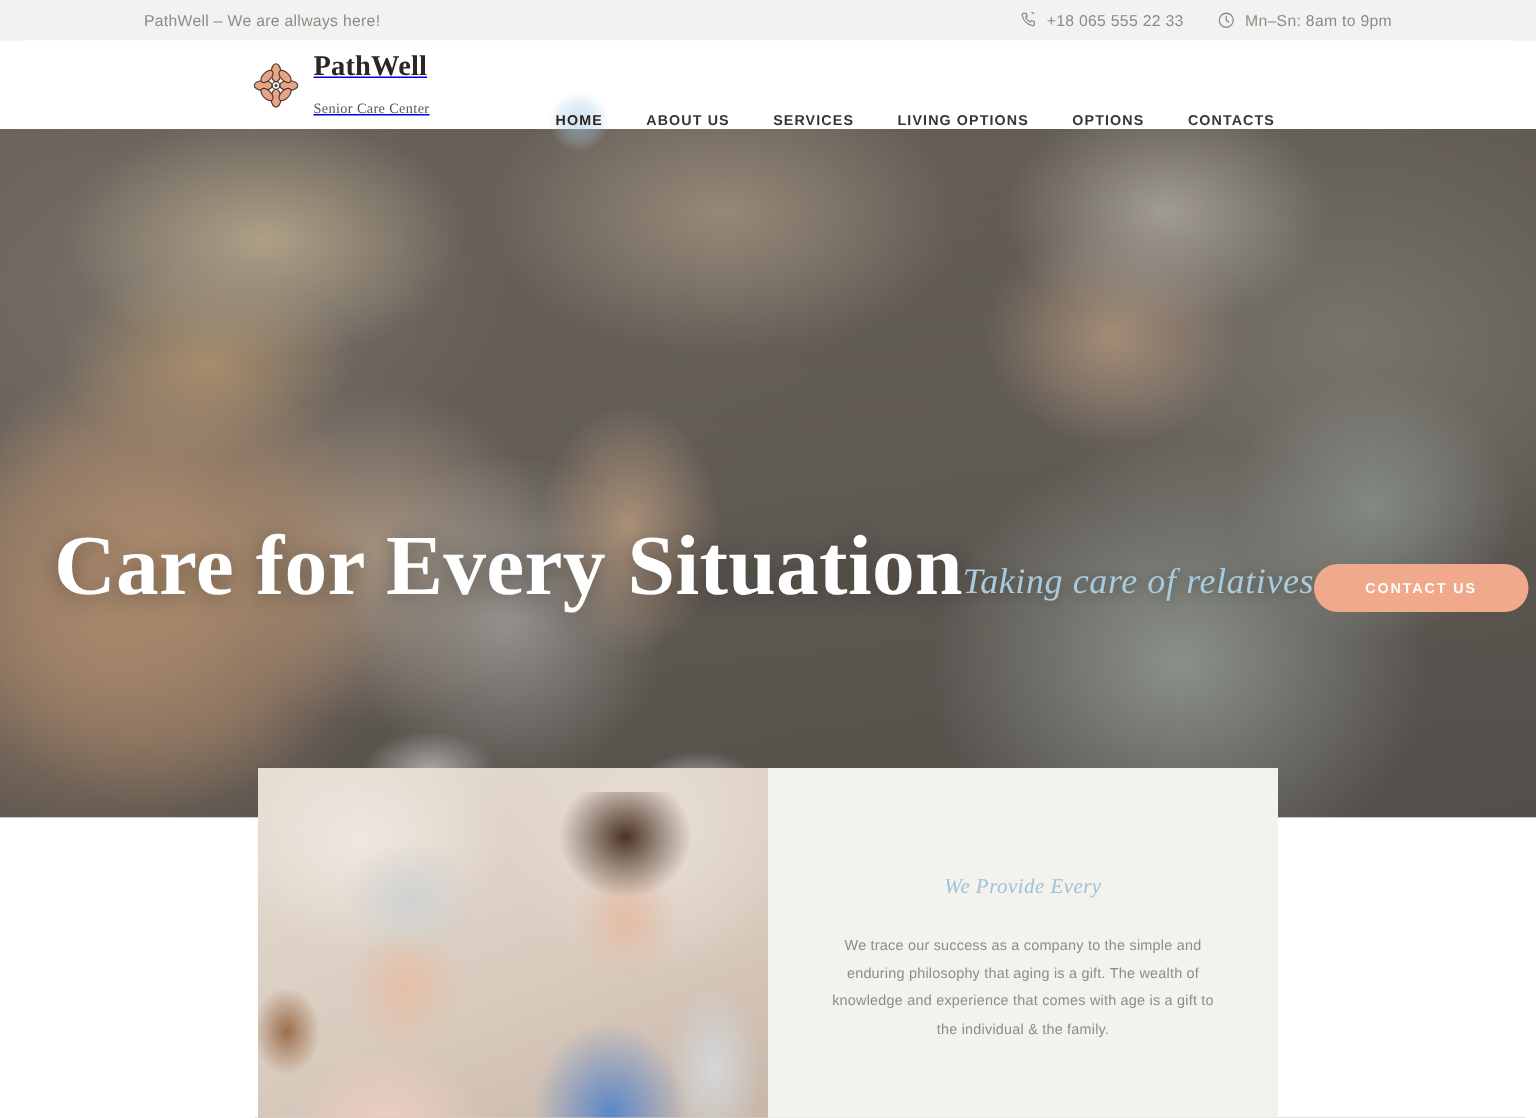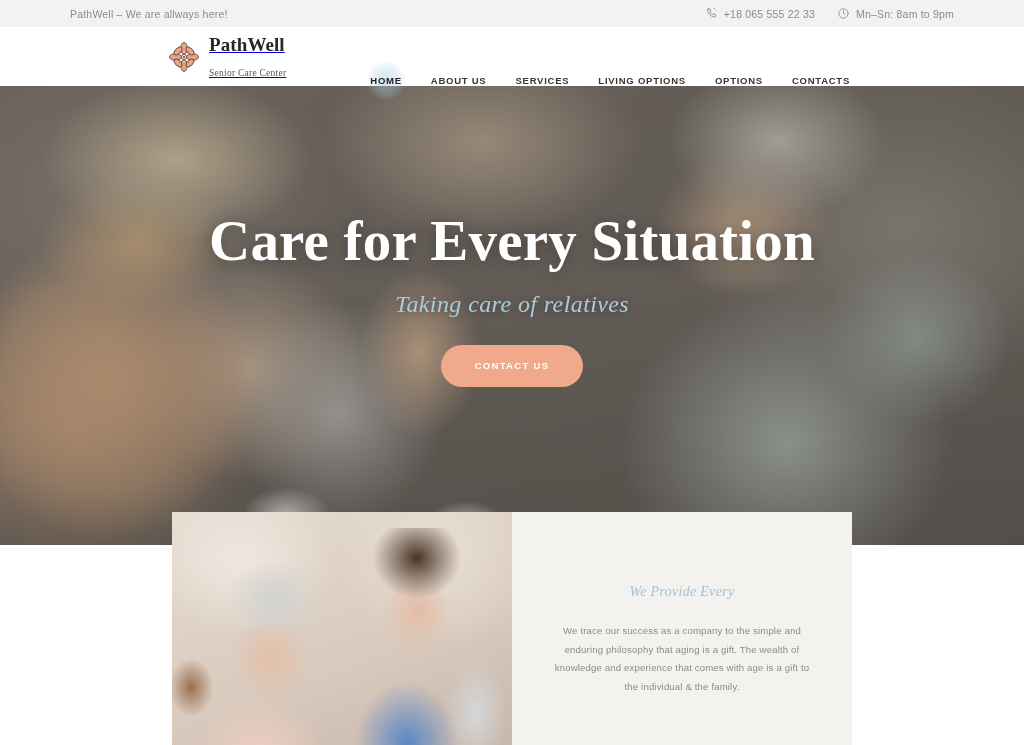--- a/index.html
+++ b/index.html
@@ -13,21 +13,21 @@
     font-family: "Liberation Sans", sans-serif;
   }
 
   
   .topbar {
     height: 27px;
     background: #f2f2f0;
     display: flex;
     align-items: center;
     justify-content: space-between;
-    padding: 0 70px;
+    padding: 0 96px;
     position: relative;
     z-index: 20;
   }
   .topbar-left {
     font-size: 10.5px;
     color: #8d8b88;
     letter-spacing: .2px;
   }
   .topbar-right {
     display: flex;
@@ -160,23 +160,24 @@
   .hero-veil {
     position: absolute; inset: 0;
     background: linear-gradient(180deg, rgba(60,55,50,.30) 0%, rgba(60,55,50,.22) 45%, rgba(60,55,50,.34) 100%);
   }
 
   .hero-content {
     position: relative;
     z-index: 5;
     height: 100%;
     display: flex;
-    flex-direction: column;
+    flex-direction: row;
     align-items: center;
     padding-top: 126px;
+    margin-left: 36px;
   }
   .hero-title {
     font-family: "Liberation Serif", serif;
     font-size: 57px;
     line-height: 1.03;
     font-weight: bold;
     color: #ffffff;
     text-align: center;
     max-width: 640px;
     letter-spacing: .2px;
@@ -191,21 +192,21 @@
     letter-spacing: .4px;
     text-shadow: 0 1px 8px rgba(30,26,22,.35);
   }
   .hero-btn {
     margin-top: 27px;
     background: #f0a98a;
     color: #ffffff;
     border: none;
     border-radius: 30px;
     padding: 0 34px;
-    height: 42px;
+    height: 32px;
     font-size: 9.5px;
     font-weight: bold;
     letter-spacing: 1.3px;
     cursor: pointer;
     font-family: "Liberation Sans", sans-serif;
   }
 
   
   .about-wrap {
     position: relative;

